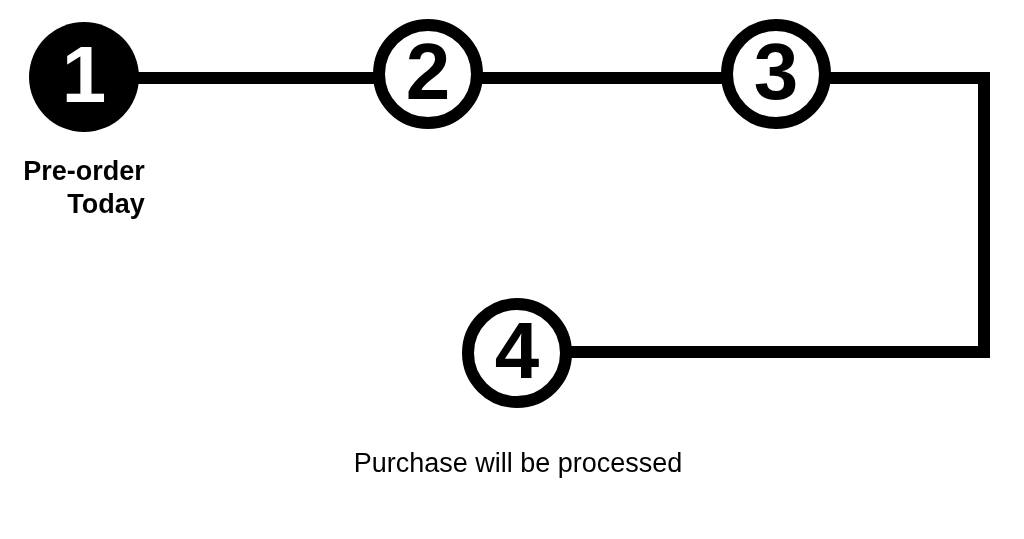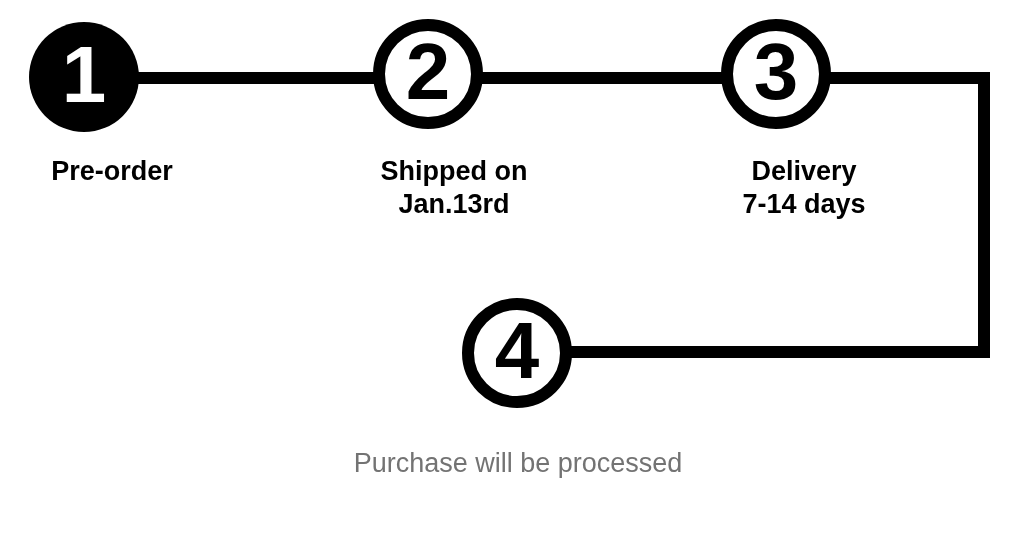--- a/index.html
+++ b/index.html
@@ -43,43 +43,42 @@
     font-size: 80px;
     font-weight: bold;
     line-height: 1;
     color: #000000;
     transform: translateY(-2px);
   }
   .step-circle.filled .step-number { color: #ffffff; }
   .step-label {
     position: absolute;
     transform: translateX(-50%);
-    text-align: center;
+    text-align: right;
     font-weight: bold;
     font-size: 27px;
     line-height: 33px;
     white-space: nowrap;
     color: #000000;
-    margin-left: 28px;
   }
   .label-1 { left: 84px;  top: 155px; }
   .label-2 { left: 426px; top: 155px; }
   .label-3 { left: 776px; top: 155px; }
   .label-4 { left: 518px; top: 414px; font-size: 28px; }
   .step-sublabel {
     position: absolute;
     left: 518px;
     top: 448px;
     transform: translateX(-50%);
     text-align: center;
     font-weight: normal;
     font-size: 27px;
     line-height: 30px;
     white-space: nowrap;
-    color: #737373;
+    color: #000000;
   }
   .label-line { display: block; }
 </style>
 </head>
 <body>
 
 <div class="canvas">
 
   <div class="line line-top"></div>
   <div class="line line-right"></div>
@@ -93,26 +92,19 @@
   </div>
   <div class="step-circle circle-3">
     <span class="step-number">3</span>
   </div>
   <div class="step-circle circle-4">
     <span class="step-number">4</span>
   </div>
 
   <div class="step-label label-1">
     <span class="label-line">Pre-order</span>
-  </div>
-  <div class="step-label label-2">
-    <span class="label-line">Shipped on</span>
-    <span class="label-line">Jan.13rd</span>
-  </div>
-  <div class="step-label label-3">
-    <span class="label-line">Delivery</span>
-    <span class="label-line">7-14 days</span>
+    <span class="label-line">Today</span>
   </div>
   <div class="step-sublabel">
     <span class="label-line">Purchase will be processed</span>
   </div>
 
 </div>
 
 </body></html>

